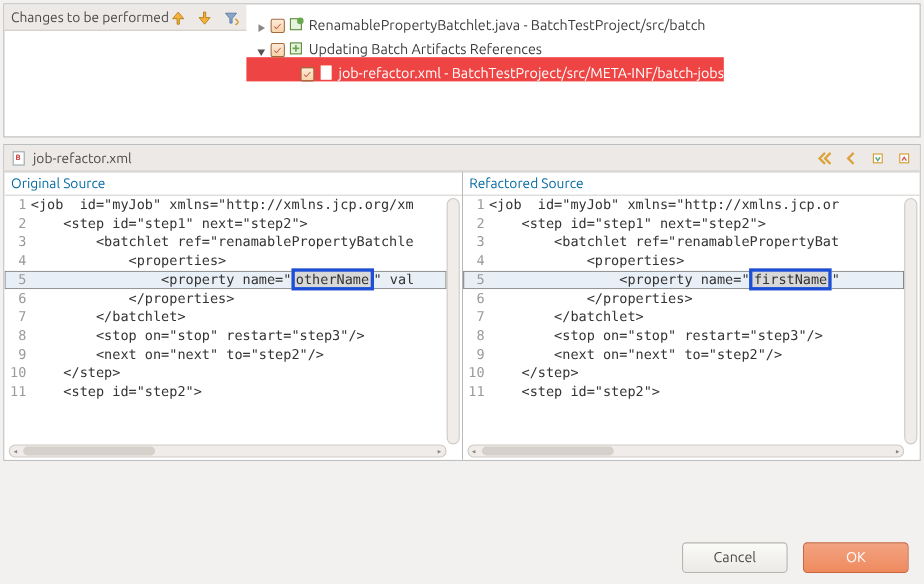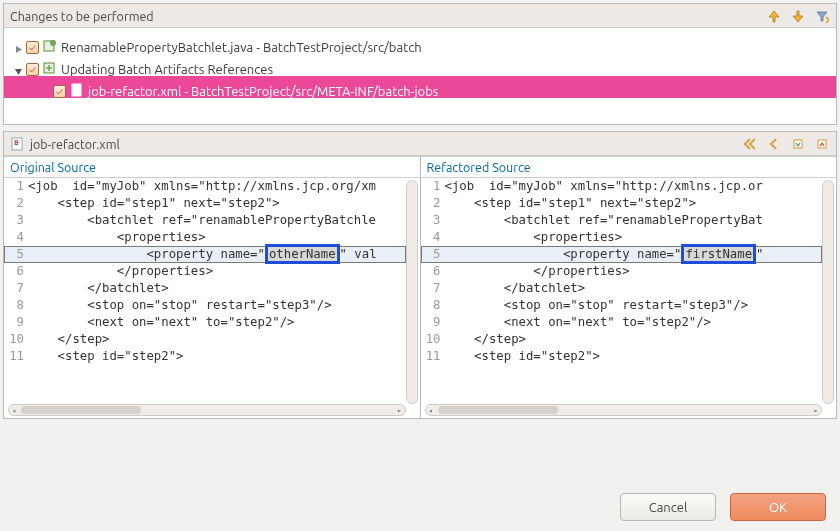--- a/index.html
+++ b/index.html
@@ -12,21 +12,21 @@
     overflow: hidden;
     position: relative;
     color: #3c3c3c;
   }
   .panel-top {
     border: 1px solid #b8b8b8;
     background: #fff;
     margin: 3px 3px 0 3px;
     height: 122px;
     display: flex;
-    flex-direction: column;
+    flex-direction: row;
   }
   .panel-header {
     background: #ece9e6;
     border-bottom: 1px solid #d0ccc8;
     height: 24px;
     display: flex;
     align-items: center;
     padding: 0 6px;
     font-size: 12.5px;
     color: #4a4a4a;
@@ -39,21 +39,21 @@
     color: #3c3c3c;
   }
   .tree-row {
     display: flex;
     align-items: flex-end;
     height: 22px;
     padding-left: 6px;
     gap: 3px;
   }
   .tree-row.sel {
-    background: #ec4899;
+    background: #ef4444;
     color: #fff;
     padding-left: 15px;
   }
   .tree-row.sel .ticon svg path,
   .tree-row.sel .ticon svg rect { }
   .expander {
     width: 10px; height: 10px;
     display: inline-flex;
     align-items: center; justify-content: center;
     cursor: pointer;

